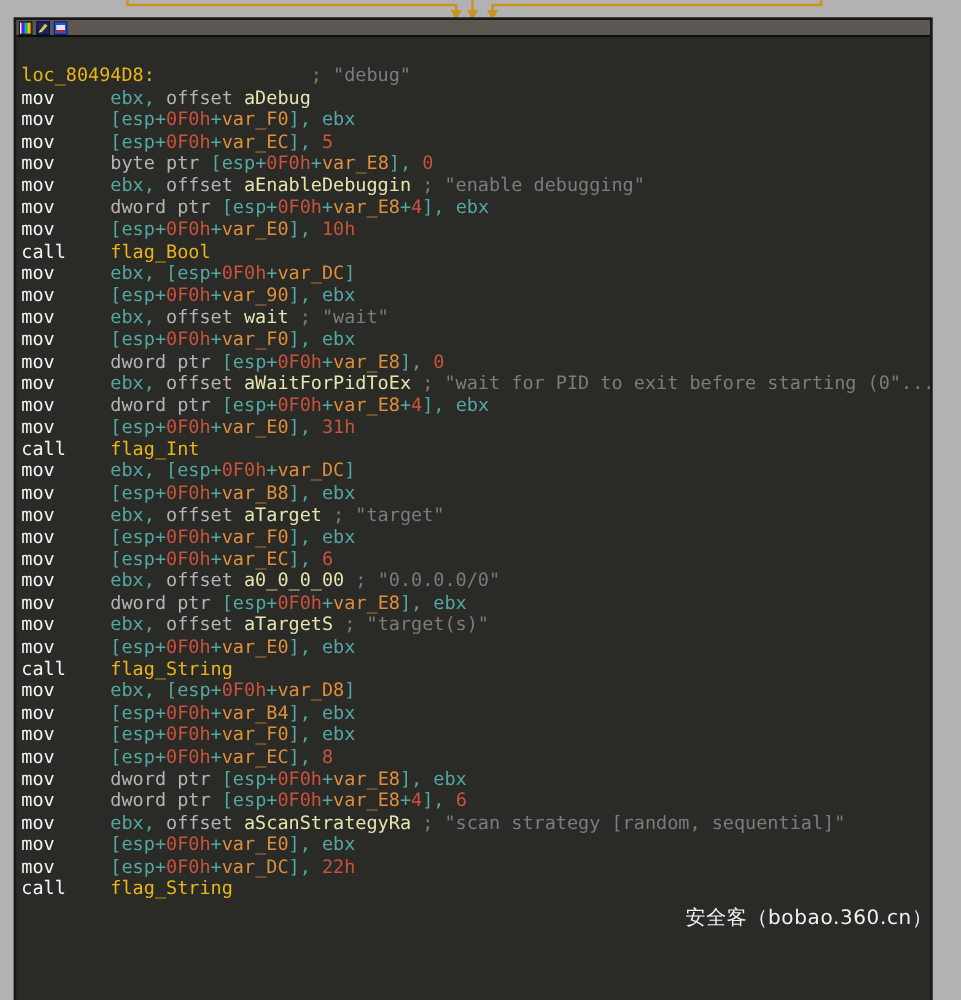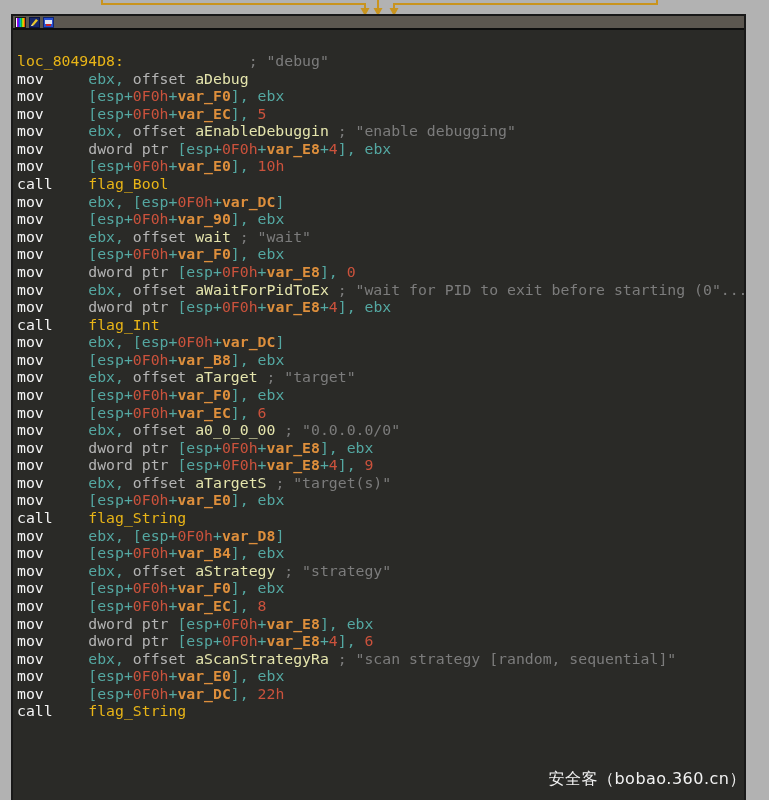--- a/index.html
+++ b/index.html
@@ -35,26 +35,26 @@
     padding:22px 0 0 4px;
     font-family:"DejaVu Sans Mono",monospace;
     font-size:14.8px;line-height:17.58px;
   }
   .asm-line{white-space:pre;height:17.58px;}
   .t-m{color:var(--mnemonic,#f5f5f5);}
   .t-p{color:var(--mnemonic,#f5f5f5);}
   .t-k{color:var(--keyword,#b4b4b4);text-align:right;}
   .t-r{color:var(--teal,#54a8a2);}
   .t-n{color:var(--num,#cb523c);}
-  .t-v{color:var(--var,#de8f3c);font-weight:bold;}
+  .t-v{color:var(--var,#de8f3c);}
   .t-s{color:var(--strname,#e5e5ad);}
   .t-l{color:var(--label,#e9b517);}
   .t-c{color:var(--comment,#7c7c7c);}
   .watermark{
-    position:absolute;right:23px;top:769px;z-index:5;
+    position:absolute;right:23px;top:724px;z-index:5;
     color:var(--watermark,#f2f2f2);font-size:16px;letter-spacing:0.5px;
   }
 </style>
 </head>
 <body>
 
 <svg class="edges" width="769" height="17">
   <g stroke="#c9941e" stroke-width="2" fill="none">
     <path d="M102,0 L102,4 L365,4 L365,9"></path>
     <path d="M378,0 L378,9"></path>
@@ -80,46 +80,46 @@
       <div class="band"></div>
         <div class="mark"></div>
         <div class="mark2"></div>
     </div>
   </div>
   <div class="listing">
       <div class="asm-line"><span class="t-l">loc_80494D8:</span><span class="t-p">              </span><span class="t-c">; "debug"</span></div>
       <div class="asm-line"><span class="t-m">mov</span><span class="t-p">     </span><span class="t-r">ebx, </span><span class="t-k">offset </span><span class="t-s">aDebug</span></div>
       <div class="asm-line"><span class="t-m">mov</span><span class="t-p">     </span><span class="t-r">[esp+</span><span class="t-n">0F0h</span><span class="t-r">+</span><span class="t-v">var_F0</span><span class="t-r">], ebx</span></div>
       <div class="asm-line"><span class="t-m">mov</span><span class="t-p">     </span><span class="t-r">[esp+</span><span class="t-n">0F0h</span><span class="t-r">+</span><span class="t-v">var_EC</span><span class="t-r">], </span><span class="t-n">5</span></div>
+      <div class="asm-line"><span class="t-m">mov</span><span class="t-p">     </span><span class="t-k">byte ptr </span><span class="t-r">[esp+</span><span class="t-n">0F0h</span><span class="t-r">+</span><span class="t-v">var_E8</span><span class="t-r">], </span><span class="t-n">0</span></div>
       <div class="asm-line"><span class="t-m">mov</span><span class="t-p">     </span><span class="t-r">ebx, </span><span class="t-k">offset </span><span class="t-s">aEnableDebuggin</span><span class="t-c"> ; "enable debugging"</span></div>
       <div class="asm-line"><span class="t-m">mov</span><span class="t-p">     </span><span class="t-k">dword ptr </span><span class="t-r">[esp+</span><span class="t-n">0F0h</span><span class="t-r">+</span><span class="t-v">var_E8</span><span class="t-r">+</span><span class="t-n">4</span><span class="t-r">], ebx</span></div>
       <div class="asm-line"><span class="t-m">mov</span><span class="t-p">     </span><span class="t-r">[esp+</span><span class="t-n">0F0h</span><span class="t-r">+</span><span class="t-v">var_E0</span><span class="t-r">], </span><span class="t-n">10h</span></div>
       <div class="asm-line"><span class="t-m">call</span><span class="t-p">    </span><span class="t-l">flag_Bool</span></div>
       <div class="asm-line"><span class="t-m">mov</span><span class="t-p">     </span><span class="t-r">ebx, [esp+</span><span class="t-n">0F0h</span><span class="t-r">+</span><span class="t-v">var_DC</span><span class="t-r">]</span></div>
       <div class="asm-line"><span class="t-m">mov</span><span class="t-p">     </span><span class="t-r">[esp+</span><span class="t-n">0F0h</span><span class="t-r">+</span><span class="t-v">var_90</span><span class="t-r">], ebx</span></div>
       <div class="asm-line"><span class="t-m">mov</span><span class="t-p">     </span><span class="t-r">ebx, </span><span class="t-k">offset </span><span class="t-s">wait</span><span class="t-c"> ; "wait"</span></div>
       <div class="asm-line"><span class="t-m">mov</span><span class="t-p">     </span><span class="t-r">[esp+</span><span class="t-n">0F0h</span><span class="t-r">+</span><span class="t-v">var_F0</span><span class="t-r">], ebx</span></div>
       <div class="asm-line"><span class="t-m">mov</span><span class="t-p">     </span><span class="t-k">dword ptr </span><span class="t-r">[esp+</span><span class="t-n">0F0h</span><span class="t-r">+</span><span class="t-v">var_E8</span><span class="t-r">], </span><span class="t-n">0</span></div>
       <div class="asm-line"><span class="t-m">mov</span><span class="t-p">     </span><span class="t-r">ebx, </span><span class="t-k">offset </span><span class="t-s">aWaitForPidToEx</span><span class="t-c"> ; "wait for PID to exit before starting (0"...</span></div>
       <div class="asm-line"><span class="t-m">mov</span><span class="t-p">     </span><span class="t-k">dword ptr </span><span class="t-r">[esp+</span><span class="t-n">0F0h</span><span class="t-r">+</span><span class="t-v">var_E8</span><span class="t-r">+</span><span class="t-n">4</span><span class="t-r">], ebx</span></div>
+      <div class="asm-line"><span class="t-m">mov</span><span class="t-p">     </span><span class="t-r">[esp+</span><span class="t-n">0F0h</span><span class="t-r">+</span><span class="t-v">var_E0</span><span class="t-r">], </span><span class="t-n">31h</span></div>
       <div class="asm-line"><span class="t-m">call</span><span class="t-p">    </span><span class="t-l">flag_Int</span></div>
       <div class="asm-line"><span class="t-m">mov</span><span class="t-p">     </span><span class="t-r">ebx, [esp+</span><span class="t-n">0F0h</span><span class="t-r">+</span><span class="t-v">var_DC</span><span class="t-r">]</span></div>
       <div class="asm-line"><span class="t-m">mov</span><span class="t-p">     </span><span class="t-r">[esp+</span><span class="t-n">0F0h</span><span class="t-r">+</span><span class="t-v">var_B8</span><span class="t-r">], ebx</span></div>
       <div class="asm-line"><span class="t-m">mov</span><span class="t-p">     </span><span class="t-r">ebx, </span><span class="t-k">offset </span><span class="t-s">aTarget</span><span class="t-c"> ; "target"</span></div>
       <div class="asm-line"><span class="t-m">mov</span><span class="t-p">     </span><span class="t-r">[esp+</span><span class="t-n">0F0h</span><span class="t-r">+</span><span class="t-v">var_F0</span><span class="t-r">], ebx</span></div>
       <div class="asm-line"><span class="t-m">mov</span><span class="t-p">     </span><span class="t-r">[esp+</span><span class="t-n">0F0h</span><span class="t-r">+</span><span class="t-v">var_EC</span><span class="t-r">], </span><span class="t-n">6</span></div>
       <div class="asm-line"><span class="t-m">mov</span><span class="t-p">     </span><span class="t-r">ebx, </span><span class="t-k">offset </span><span class="t-s">a0_0_0_00</span><span class="t-c"> ; "0.0.0.0/0"</span></div>
       <div class="asm-line"><span class="t-m">mov</span><span class="t-p">     </span><span class="t-k">dword ptr </span><span class="t-r">[esp+</span><span class="t-n">0F0h</span><span class="t-r">+</span><span class="t-v">var_E8</span><span class="t-r">], ebx</span></div>
-      <div class="asm-line"><span class="t-m">mov</span><span class="t-p">     </span><span class="t-k">dword ptr </span><span class="t-r">[esp+</span><span class="t-n">0F0h</span><span class="t-r">+</span><span class="t-v">var_E8</span><span class="t-r">+</span><span class="t-n">4</span><span class="t-r">], </span><span class="t-n">9</span></div>
       <div class="asm-line"><span class="t-m">mov</span><span class="t-p">     </span><span class="t-r">ebx, </span><span class="t-k">offset </span><span class="t-s">aTargetS</span><span class="t-c"> ; "target(s)"</span></div>
       <div class="asm-line"><span class="t-m">mov</span><span class="t-p">     </span><span class="t-r">[esp+</span><span class="t-n">0F0h</span><span class="t-r">+</span><span class="t-v">var_E0</span><span class="t-r">], ebx</span></div>
       <div class="asm-line"><span class="t-m">call</span><span class="t-p">    </span><span class="t-l">flag_String</span></div>
       <div class="asm-line"><span class="t-m">mov</span><span class="t-p">     </span><span class="t-r">ebx, [esp+</span><span class="t-n">0F0h</span><span class="t-r">+</span><span class="t-v">var_D8</span><span class="t-r">]</span></div>
       <div class="asm-line"><span class="t-m">mov</span><span class="t-p">     </span><span class="t-r">[esp+</span><span class="t-n">0F0h</span><span class="t-r">+</span><span class="t-v">var_B4</span><span class="t-r">], ebx</span></div>
-      <div class="asm-line"><span class="t-m">mov</span><span class="t-p">     </span><span class="t-r">ebx, </span><span class="t-k">offset </span><span class="t-s">aStrategy</span><span class="t-c"> ; "strategy"</span></div>
       <div class="asm-line"><span class="t-m">mov</span><span class="t-p">     </span><span class="t-r">[esp+</span><span class="t-n">0F0h</span><span class="t-r">+</span><span class="t-v">var_F0</span><span class="t-r">], ebx</span></div>
       <div class="asm-line"><span class="t-m">mov</span><span class="t-p">     </span><span class="t-r">[esp+</span><span class="t-n">0F0h</span><span class="t-r">+</span><span class="t-v">var_EC</span><span class="t-r">], </span><span class="t-n">8</span></div>
       <div class="asm-line"><span class="t-m">mov</span><span class="t-p">     </span><span class="t-k">dword ptr </span><span class="t-r">[esp+</span><span class="t-n">0F0h</span><span class="t-r">+</span><span class="t-v">var_E8</span><span class="t-r">], ebx</span></div>
       <div class="asm-line"><span class="t-m">mov</span><span class="t-p">     </span><span class="t-k">dword ptr </span><span class="t-r">[esp+</span><span class="t-n">0F0h</span><span class="t-r">+</span><span class="t-v">var_E8</span><span class="t-r">+</span><span class="t-n">4</span><span class="t-r">], </span><span class="t-n">6</span></div>
       <div class="asm-line"><span class="t-m">mov</span><span class="t-p">     </span><span class="t-r">ebx, </span><span class="t-k">offset </span><span class="t-s">aScanStrategyRa</span><span class="t-c"> ; "scan strategy [random, sequential]"</span></div>
       <div class="asm-line"><span class="t-m">mov</span><span class="t-p">     </span><span class="t-r">[esp+</span><span class="t-n">0F0h</span><span class="t-r">+</span><span class="t-v">var_E0</span><span class="t-r">], ebx</span></div>
       <div class="asm-line"><span class="t-m">mov</span><span class="t-p">     </span><span class="t-r">[esp+</span><span class="t-n">0F0h</span><span class="t-r">+</span><span class="t-v">var_DC</span><span class="t-r">], </span><span class="t-n">22h</span></div>
       <div class="asm-line"><span class="t-m">call</span><span class="t-p">    </span><span class="t-l">flag_String</span></div>
     </div>
 </div>

